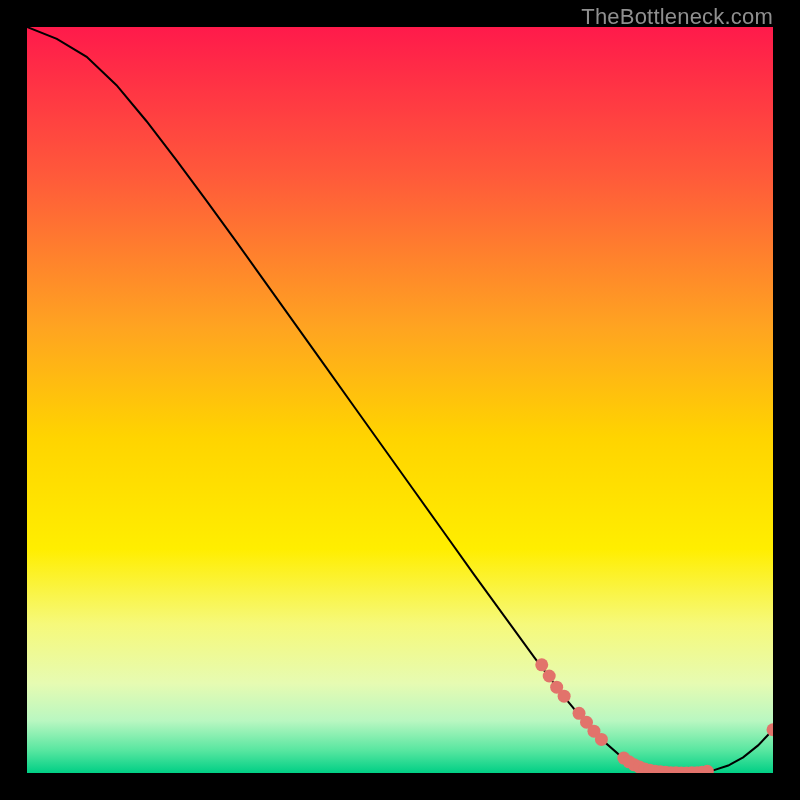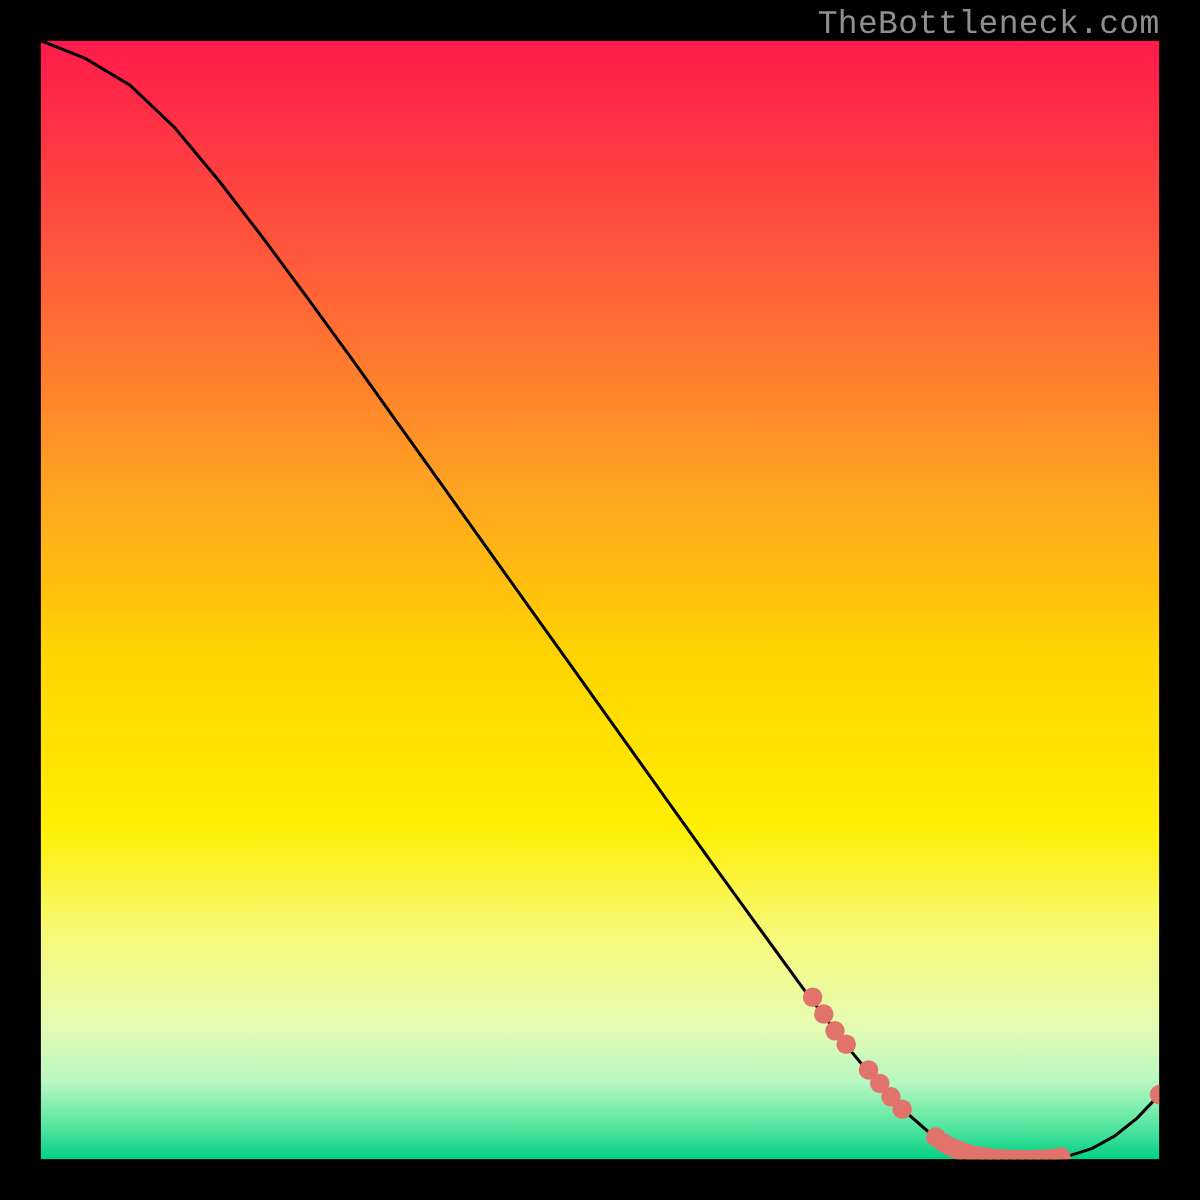--- a/index.html
+++ b/index.html
@@ -21,21 +21,21 @@
     left: 27px;
     top: 27px;
     width: 746px;
     height: 746px;
     overflow: hidden;
   }
   .watermark {
     position: absolute;
     top: 4px;
     right: 27px;
-    font-family: Liberation Mono, monospace;
+    font-family: Liberation Sans, sans-serif;
     font-size: 22px;
     color: #8f8f8f;
     letter-spacing: 0.2px;
     user-select: none;
   }
   svg { display: block; }
 </style>
 </head>
 <body>
 

